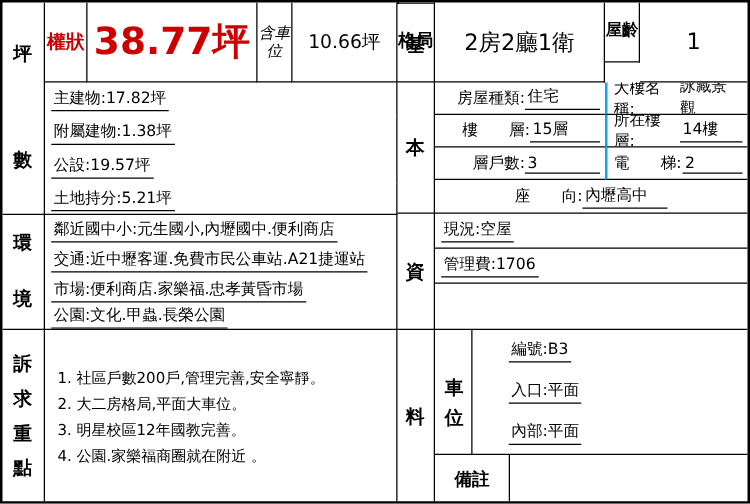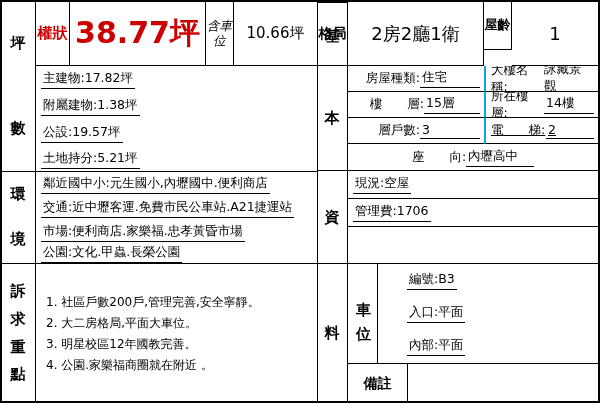--- a/index.html
+++ b/index.html
@@ -200,21 +200,21 @@
   </div>
   <div class="cell lft bd-b bd-l" style="left:482px; top:90px; width:114px; height:26px; justify-content:flex-end; padding-right:4px;">
     <span class="txt">所在樓層:</span>
     <span class="ul-text" style="min-width:46px;">14樓</span>
   </div>
 
   <div class="cell lft bd-b" style="left:346px; top:116px; width:136px; height:26px; justify-content:flex-end; padding-right:4px;">
     <span class="txt">層戶數:</span>
     <span class="ul-text" style="min-width:56px;">3</span>
   </div>
-  <div class="cell lft bd-b bd-l" style="left:482px; top:116px; width:114px; height:26px; justify-content:space-between; padding-right:4px;text-decoration:underline;">
+  <div class="cell lft bd-b bd-l" style="left:482px; top:116px; width:114px; height:26px; justify-content:space-between; padding-right:4px;">
     <span class="txt">電　　梯:</span>
     <span class="ul-text" style="min-width:44px;">2</span>
   </div>
 
   <div class="cell bd-b" style="left:346px; top:142px; width:250px; height:27px; justify-content:center;">
     <span class="txt">座　　向:</span>
     <span class="ul-text" style="min-width:64px;">內壢高中</span>
   </div>
 
   <div class="cell lft bd-b" style="left:346px; top:169px; width:250px; height:28px;">

